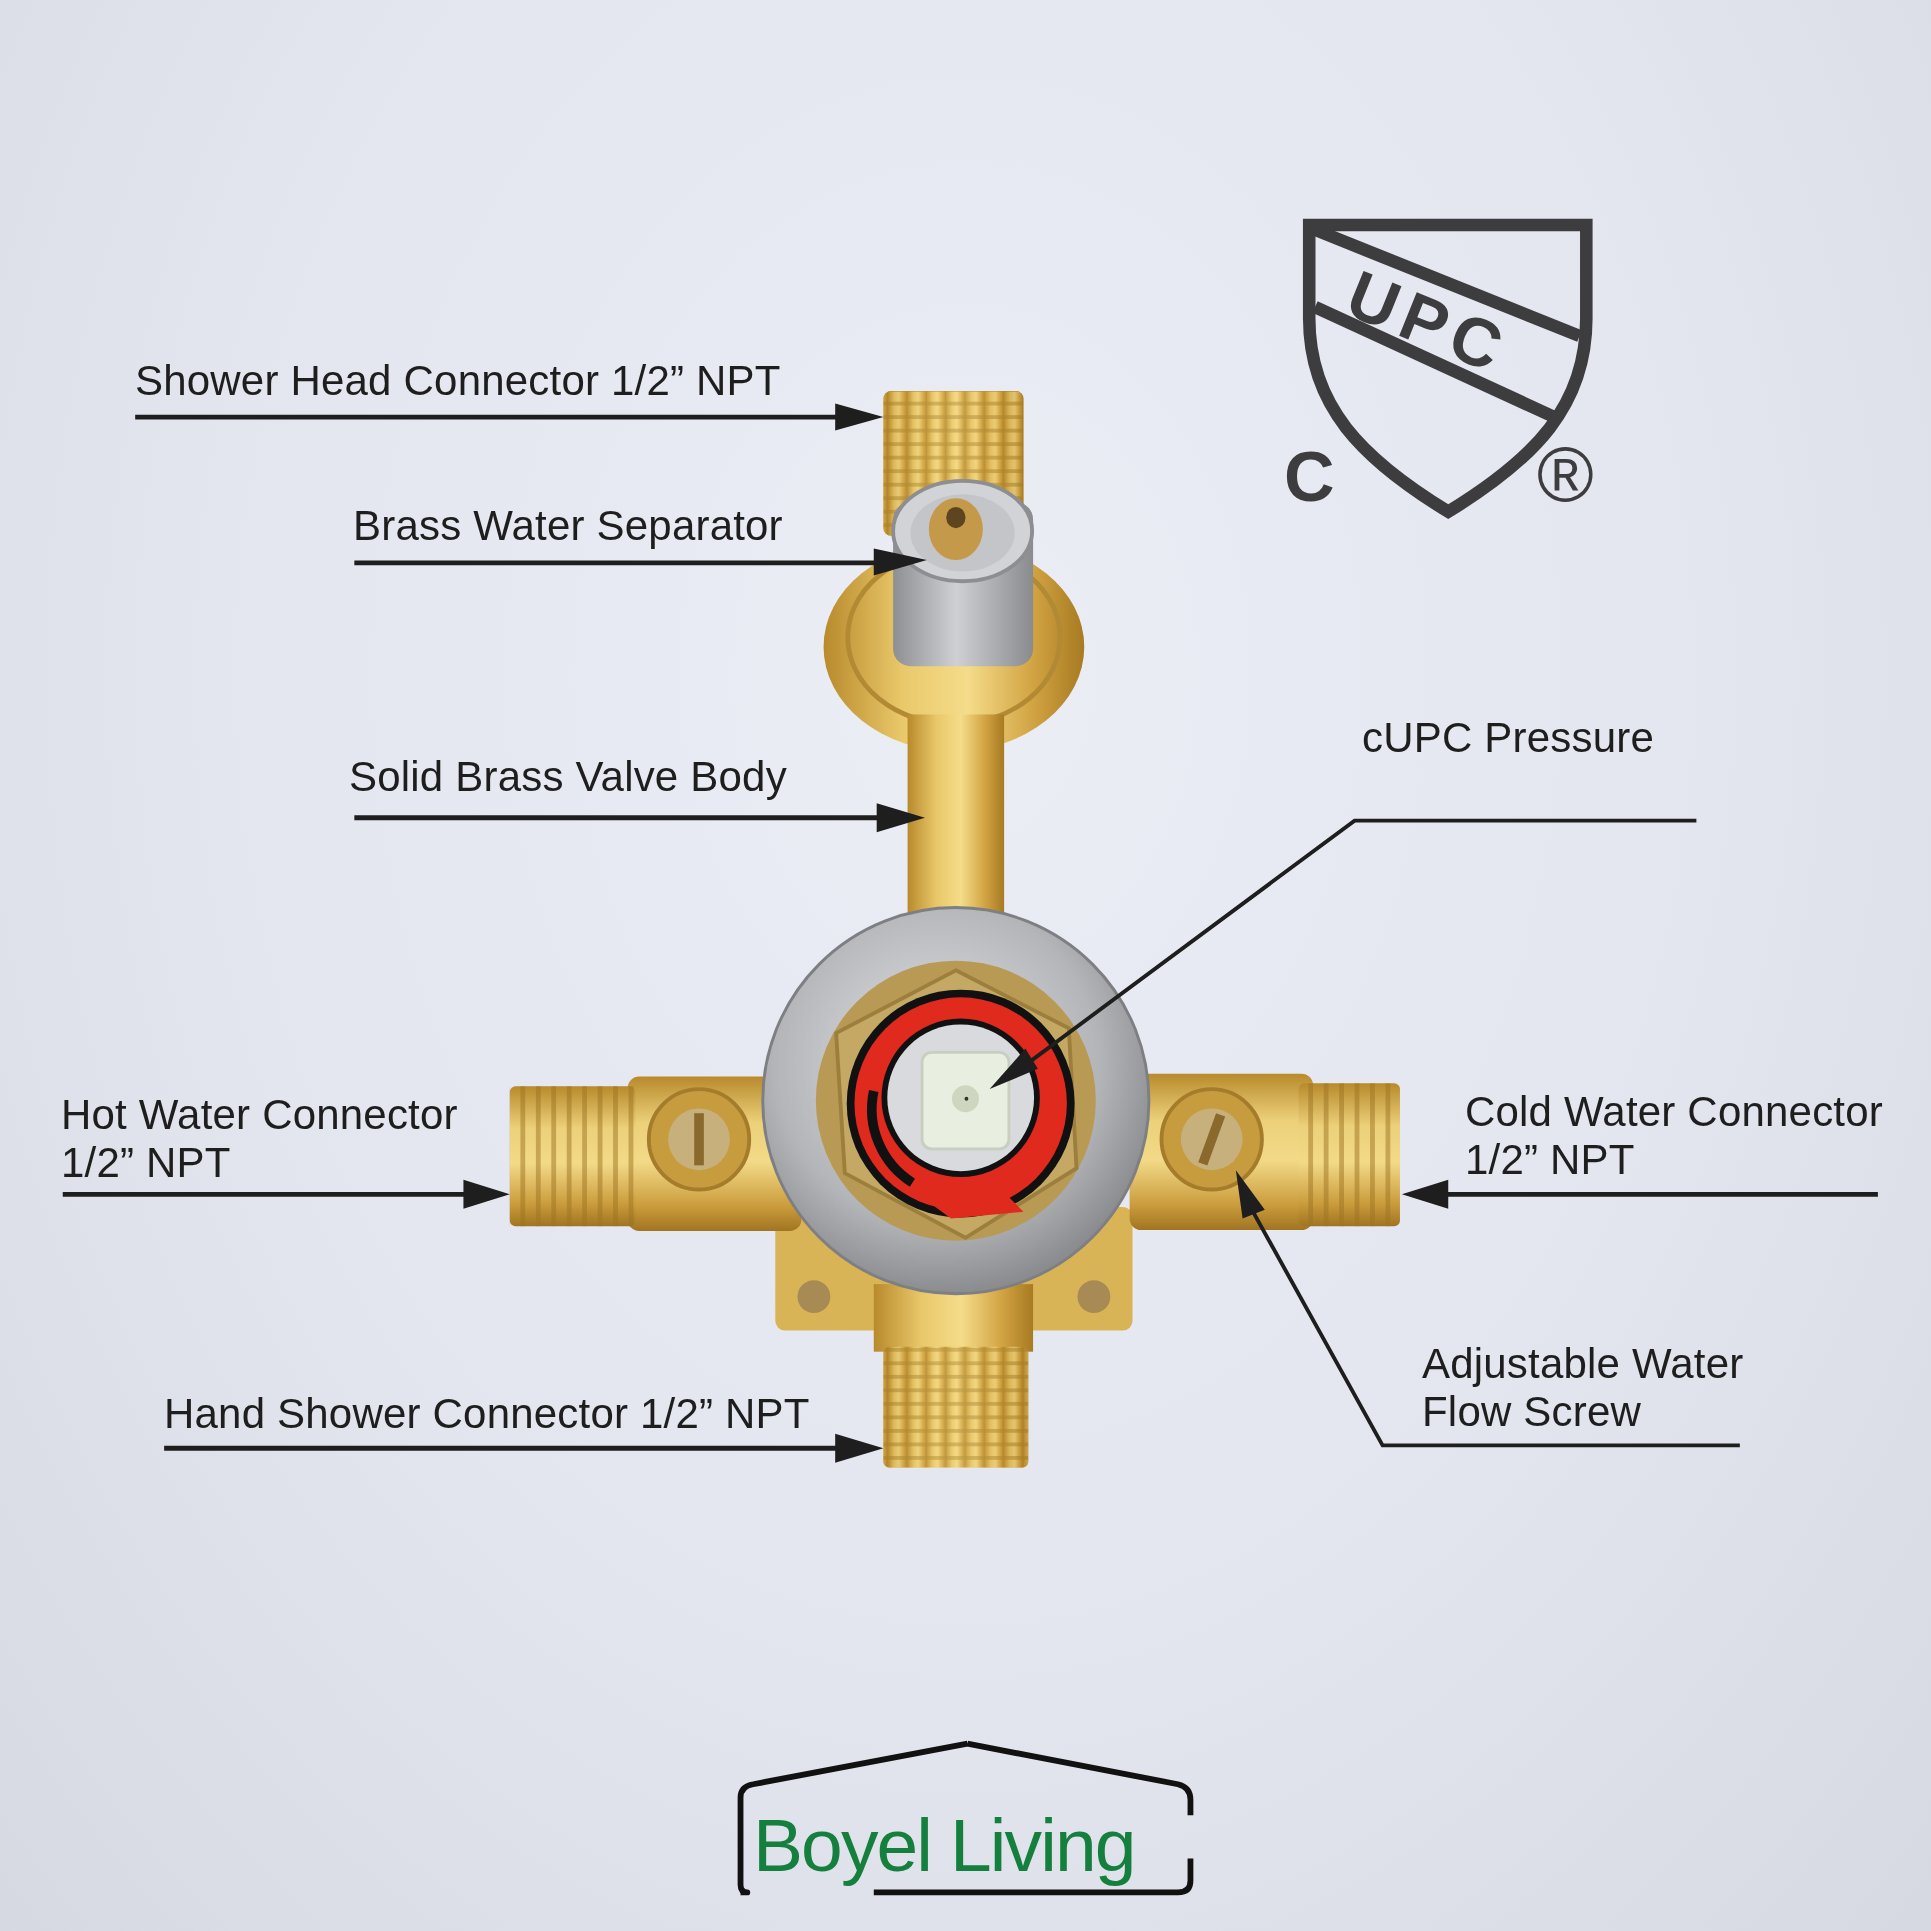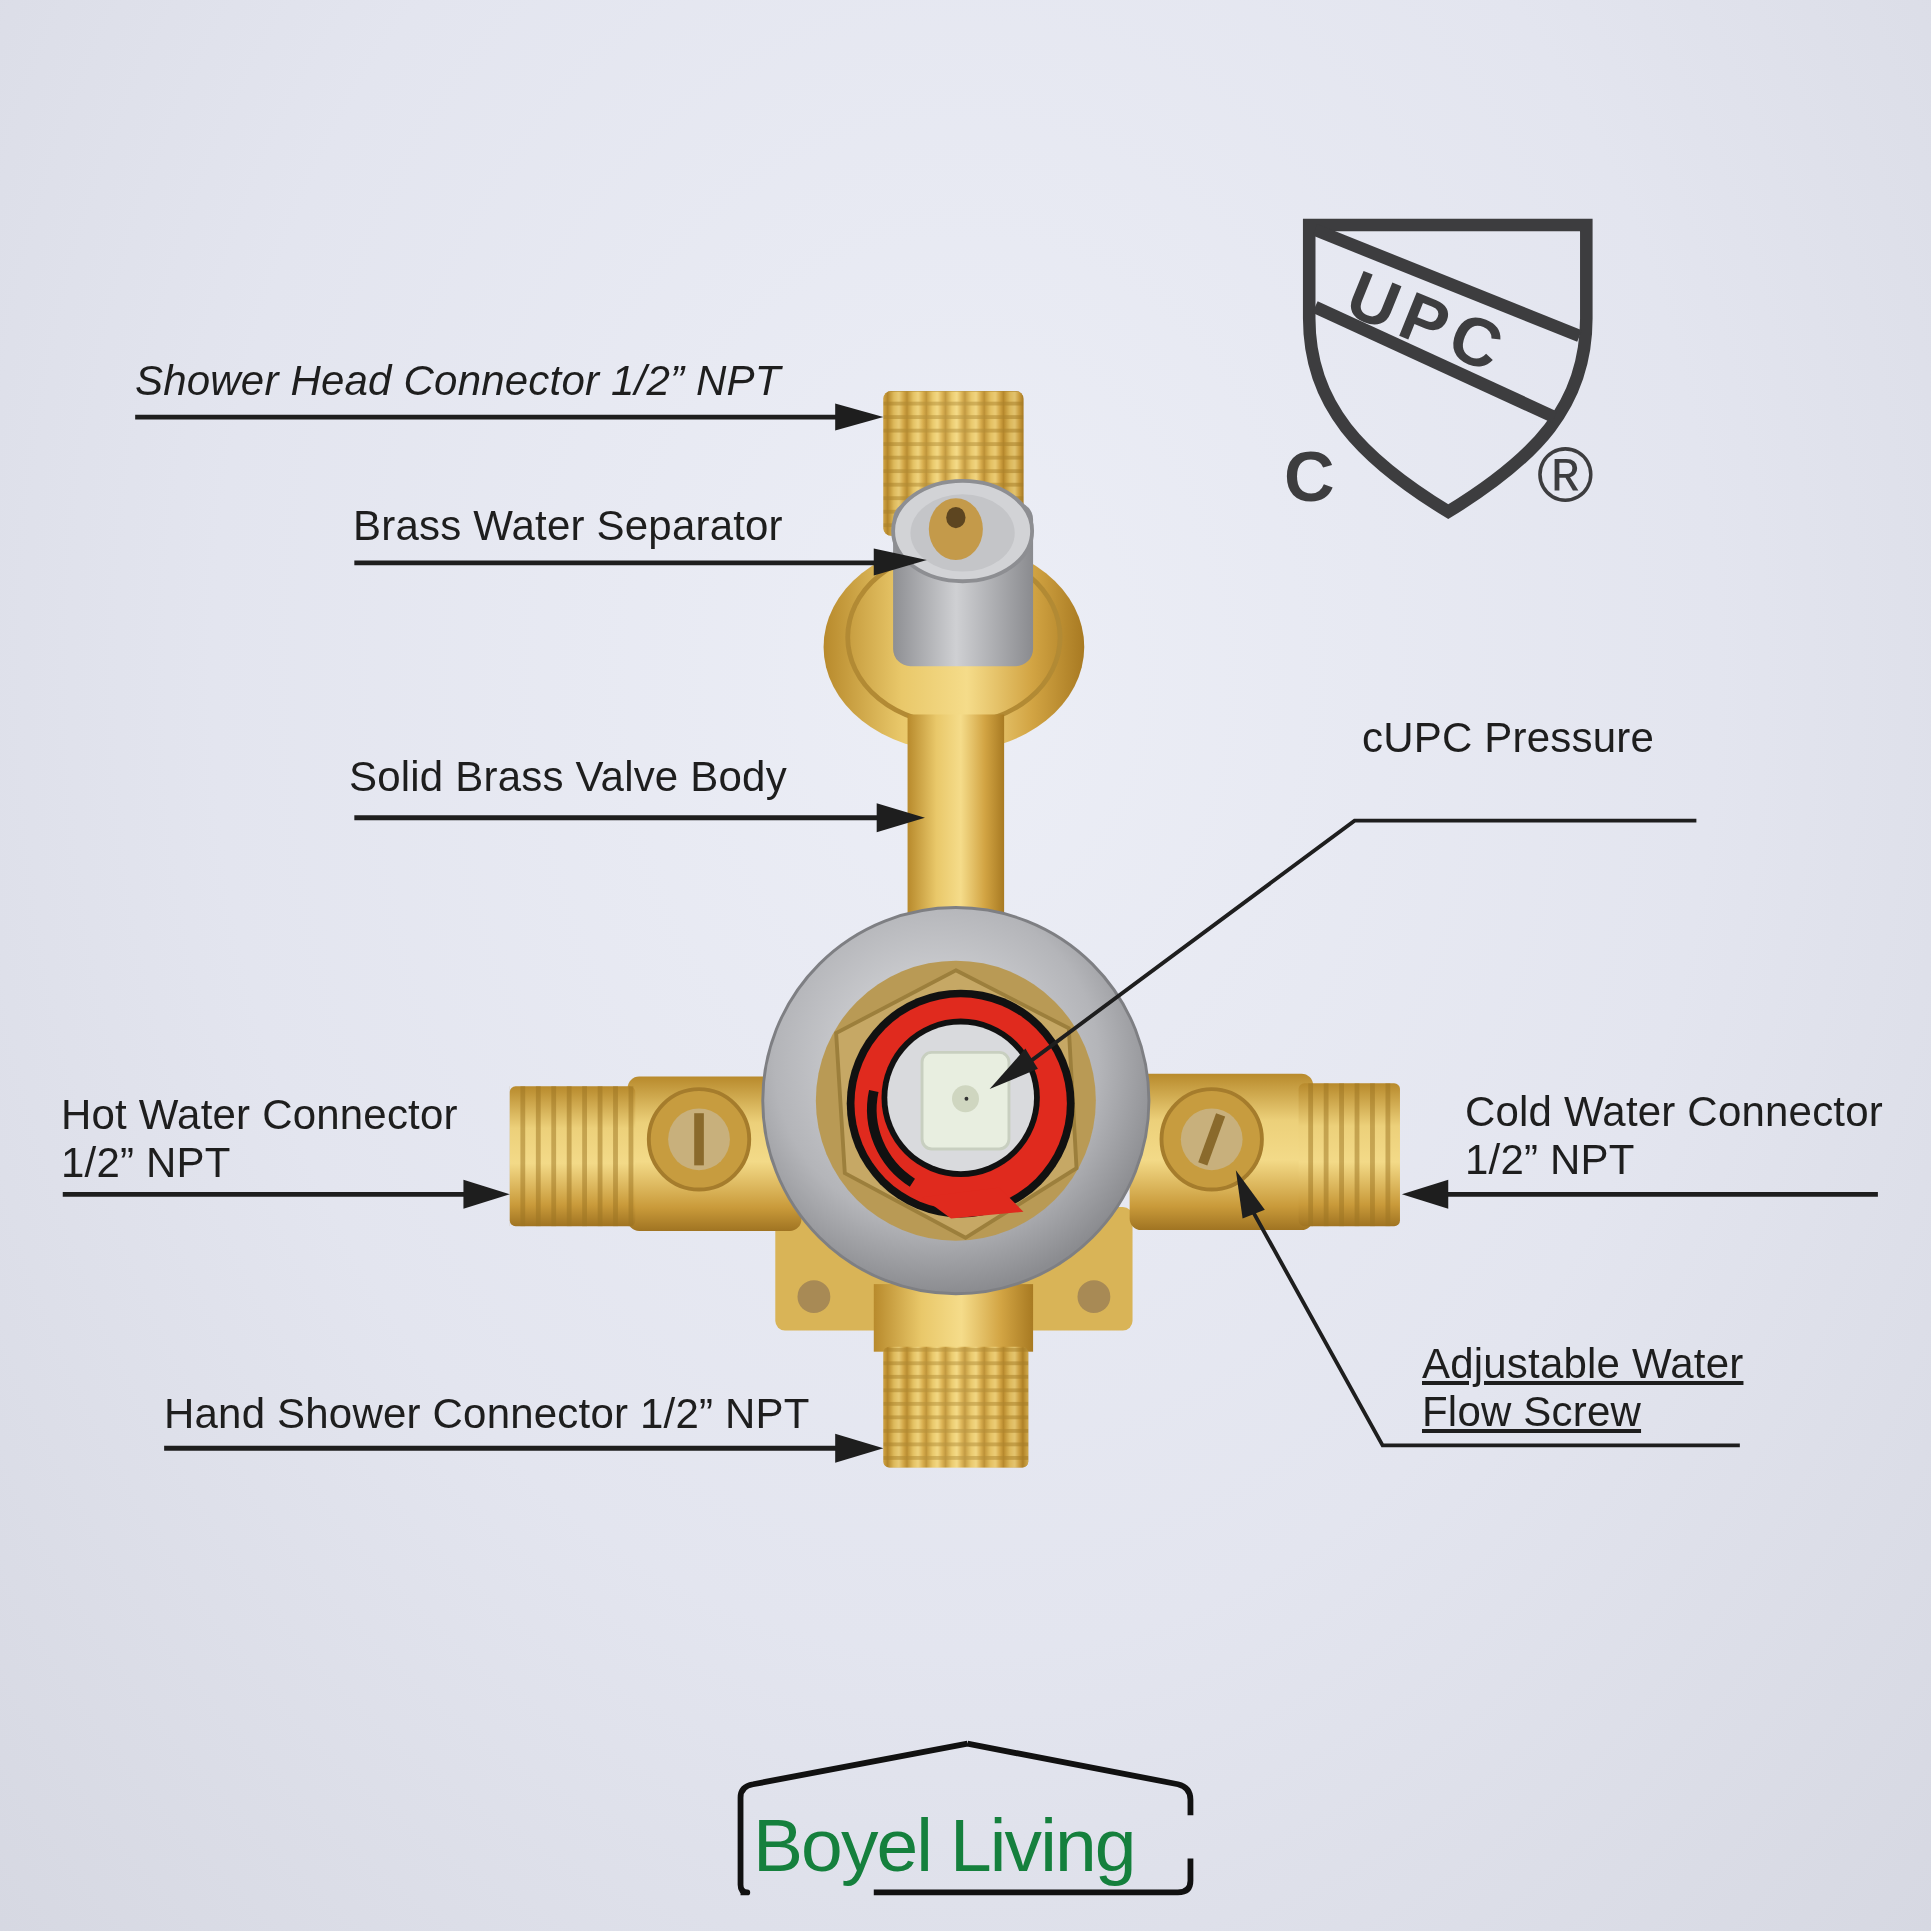--- a/index.html
+++ b/index.html
@@ -158,21 +158,21 @@
     <line x1="1362" y1="318" x2="1610" y2="432"></line>
   </g>
 </svg>
 
 <div>
   <span style="position:absolute; left:1364px; top:259px; font-size:68px; font-weight:bold; color:#3d3d3f; letter-spacing:7.7px; transform:rotate(22deg); transform-origin:left top; line-height:68px;">UPC</span>
   <span style="position:absolute; left:1284px; top:442px; font-size:70px; font-weight:bold; color:#3d3d3f; line-height:70px;">C</span>
   <span style="position:absolute; left:1537px; top:436px; font-size:77px; color:#3d3d3f; line-height:77px;">®</span>
 </div>
 
-<div class="label" style="left:135px; top:357px;font-style:italic;">
+<div class="label" style="left:135px; top:357px;">
   <span>Shower Head Connector 1/2” NPT</span>
 </div>
 
 <div class="label" style="left:353px; top:502px;">
   <span>Brass Water Separator</span>
 </div>
 
 <div class="label" style="left:349px; top:753px;">
   <span>Solid Brass Valve Body</span>
 </div>
@@ -184,21 +184,21 @@
 <div class="label" style="left:61px; top:1091px;">
   <div>Hot Water Connector</div>
   <div>1/2” NPT</div>
 </div>
 
 <div class="label" style="left:1465px; top:1088px;">
   <div>Cold Water Connector</div>
   <div>1/2” NPT</div>
 </div>
 
-<div class="label" style="left:1422px; top:1340px;text-decoration:underline;">
+<div class="label" style="left:1422px; top:1340px;">
   <div>Adjustable Water</div>
   <div>Flow Screw</div>
 </div>
 
 <div class="label" style="left:164px; top:1390px;">
   <span>Hand Shower Connector 1/2” NPT</span>
 </div>
 
 <svg class="overlay" width="1931" height="1931" viewBox="0 0 2000 2000">
   <path d="M1002 1806 L1220 1848 Q1233 1851 1233 1864 L1233 1880 M767 1960 L774 1960 Q767 1960 767 1952 L767 1862 Q767 1850 780 1848 L1002 1806 M905 1960 L1220 1960 Q1233 1960 1233 1948 L1233 1925" fill="none" stroke="#111" stroke-width="6" stroke-linejoin="round"></path>

